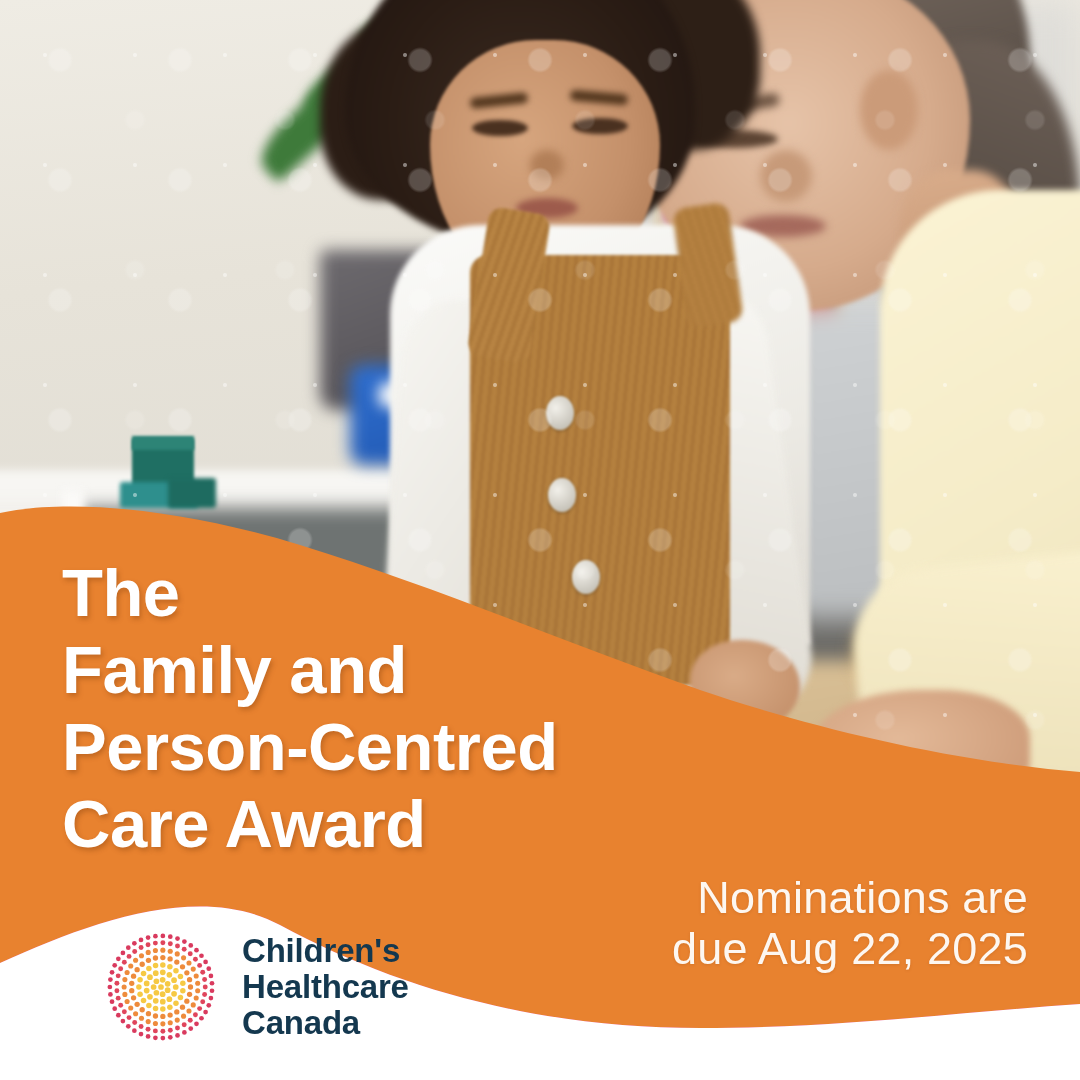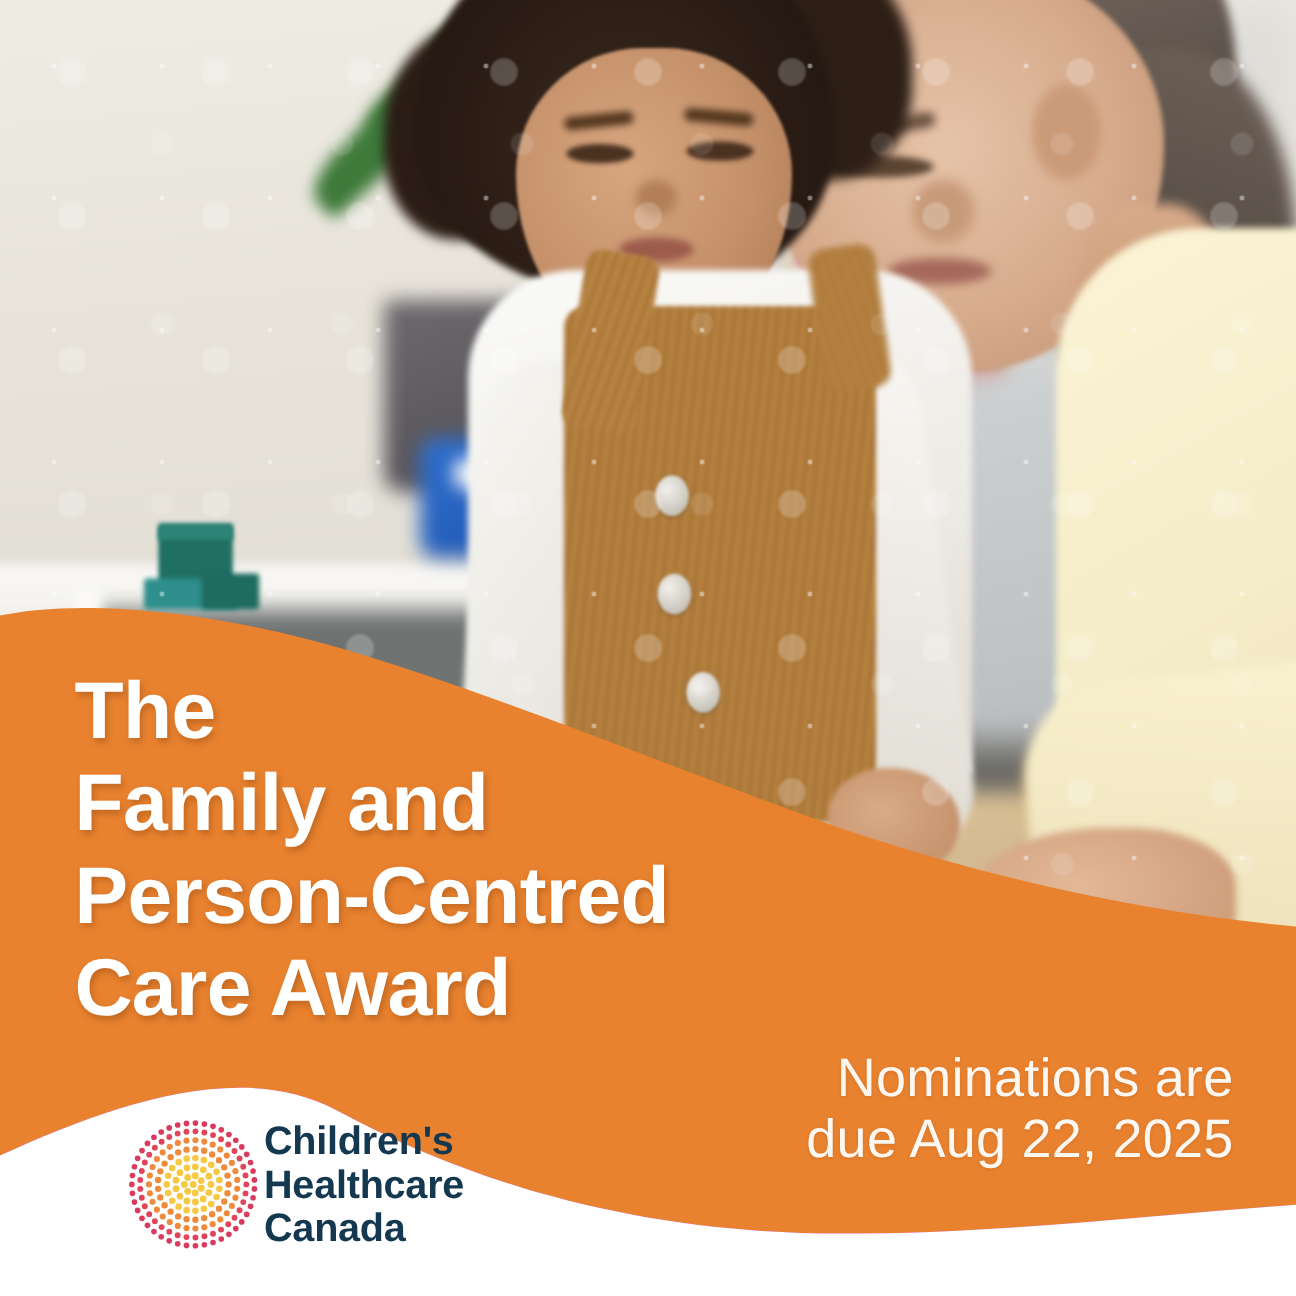--- a/index.html
+++ b/index.html
@@ -1,21 +1,21 @@
 <!DOCTYPE html>
 <html><head>
 <meta charset="utf-8">
 <style>
   html,body{margin:0;padding:0;}
   body{
     width:1080px;height:1080px;overflow:hidden;
     font-family:"Liberation Sans","DejaVu Sans",sans-serif;
     background:#ffffff;
   }
-  #poster{position:relative;width:1080px;height:1080px;overflow:hidden;background:#d946ef;}
+  #poster{position:relative;width:1080px;height:1080px;overflow:hidden;background:#ec4899;}
 
   
   .photo{position:absolute;inset:0 0 180px 0;overflow:hidden;background:#e9e6de;}
   .ph{position:absolute;}
 
   
   .wall{left:0;top:0;width:1080px;height:640px;
     background:linear-gradient(175deg,#efece4 0%,#e7e3d9 40%,#dedbd2 100%);}
   .wall-right{left:620px;top:0;width:460px;height:560px;
     background:linear-gradient(160deg,#e4e2dd 0%,#d9d8d4 60%,#cdccc9 100%);filter:blur(16px);}
@@ -191,21 +191,21 @@
     white-space:pre-line;
   }
   .deadline{
     position:absolute;right:52px;top:872px;
     color:#fdf7f1;font-size:45px;line-height:51px;font-weight:300;
     text-align:right;white-space:pre-line;letter-spacing:.2px;
     text-shadow:0 1px 3px rgba(120,55,10,.18);
   }
 
   
-  .logo{position:absolute;left:102px;top:928px;display:flex;align-items:center;}
+  .logo{position:absolute;left:102px;top:928px;display:flex;align-items:center;gap:22px;}
   .logo-mark{width:118px;height:118px;display:block;}
   .logo-words{
     color:#14384f;font-size:33px;line-height:36px;font-weight:bold;
     letter-spacing:-.2px;white-space:pre-line;
   }
 </style>
 </head>
 <body>
 
 <div id="poster">

